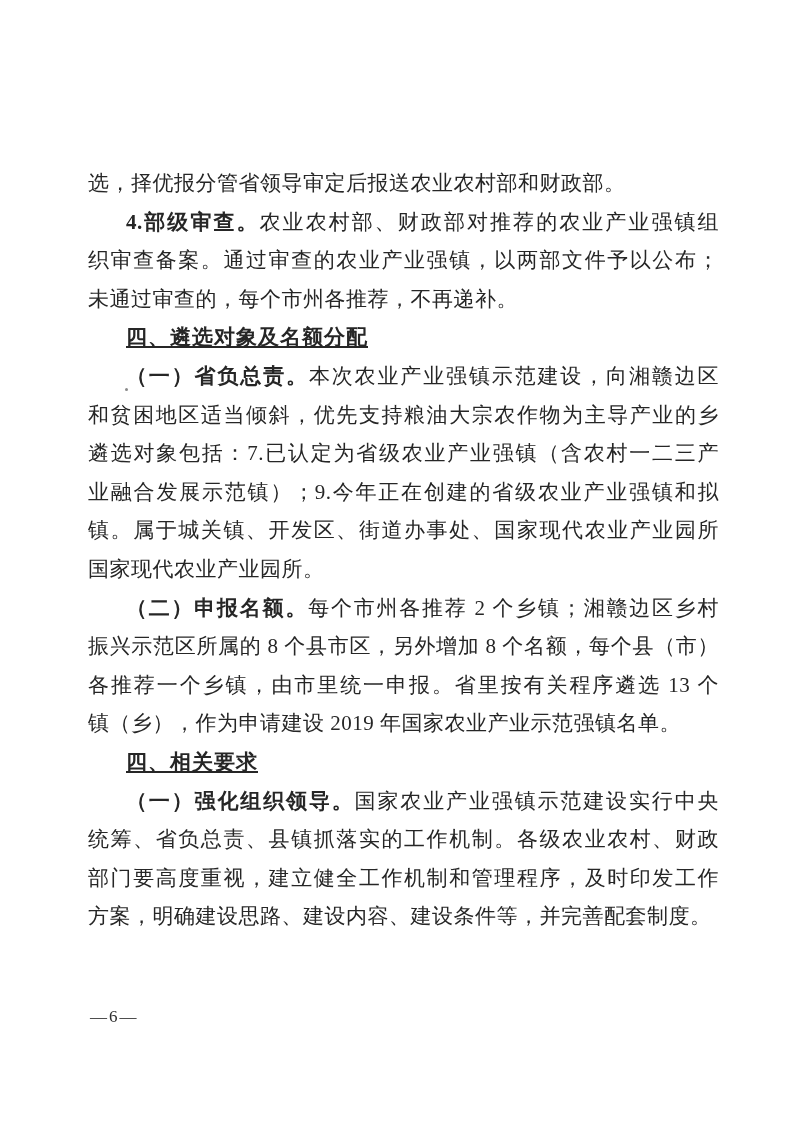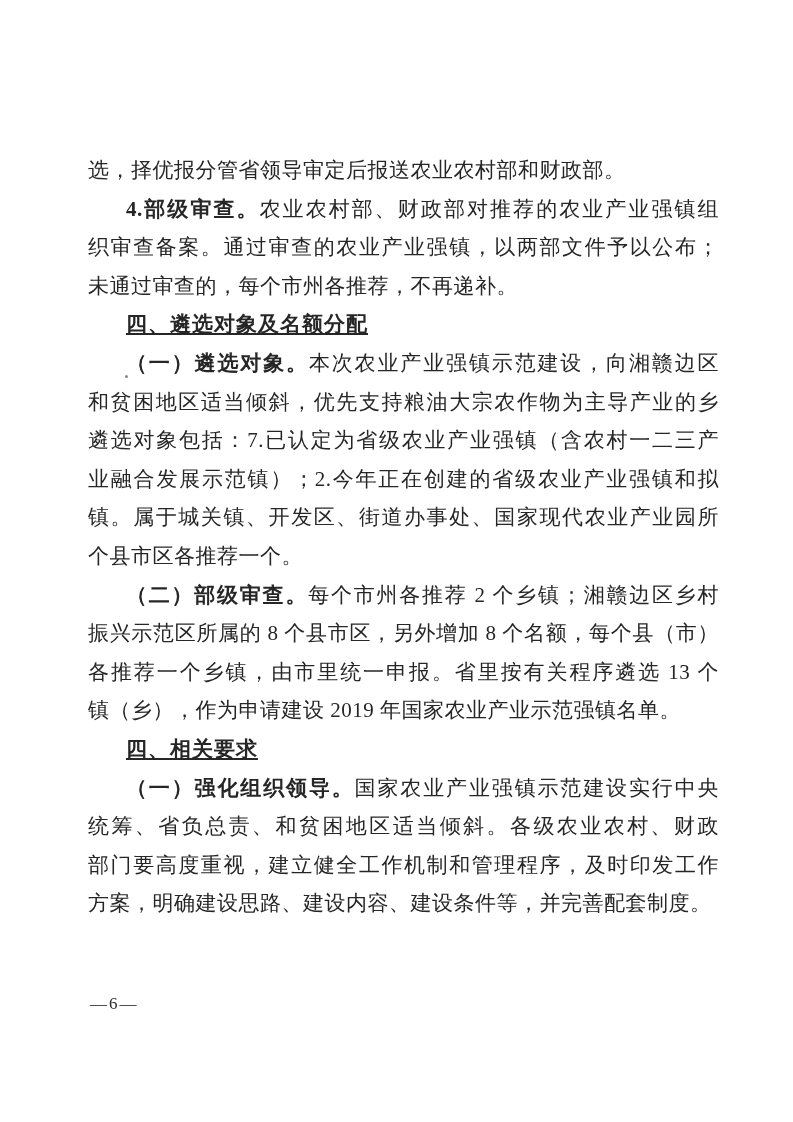--- a/index.html
+++ b/index.html
@@ -10,21 +10,21 @@
   body {
     width: 793px;
     height: 1122px;
     position: relative;
     overflow: hidden;
     font-family: "Liberation Serif", "DejaVu Serif", serif;
     color: #262626;
   }
   .page {
     position: absolute;
-    left: 0; top: 0;
+    left: 0; top: 13px;
     width: 793px; height: 978px;
     background: #ffffff;
   }
   .doc-body {
     position: absolute;
     left: 88px;
     top: 151px;
     width: 631px;
   }
   .line {
@@ -76,33 +76,33 @@
 </head>
 <body>
 
 <div class="page">
   <div class="doc-body">
       <div class="line"><span class="seg">选，择优报分管省领导审定后报送农业农村部和财政部。</span></div>
       <div class="line indent justify"><span class="seg bold">4.部级审查。</span><span class="seg">农业农村部、财政部对推荐的农业产业强镇组</span></div>
       <div class="line justify"><span class="seg">织审查备案。通过审查的农业产业强镇，以两部文件予以公布；</span></div>
       <div class="line"><span class="seg">未通过审查的，每个市州各推荐，不再递补。</span></div>
       <div class="line indent heading"><span class="seg bold">四、遴选对象及名额分配</span></div>
-      <div class="line indent justify"><span class="seg bold">（一）遴选对象。</span><span class="seg">本次农业产业强镇示范建设，向湘赣边区</span></div>
+      <div class="line indent justify"><span class="seg bold">（一）省负总责。</span><span class="seg">本次农业产业强镇示范建设，向湘赣边区</span></div>
       <div class="line justify"><span class="seg">和贫困地区适当倾斜，优先支持粮油大宗农作物为主导产业的乡</span></div>
       <div class="line justify"><span class="seg">遴选对象包括：7.已认定为省级农业产业强镇（含农村一二三产</span></div>
-      <div class="line justify"><span class="seg">业融合发展示范镇）；2.今年正在创建的省级农业产业强镇和拟</span></div>
+      <div class="line justify"><span class="seg">业融合发展示范镇）；9.今年正在创建的省级农业产业强镇和拟</span></div>
       <div class="line justify"><span class="seg">镇。属于城关镇、开发区、街道办事处、国家现代农业产业园所</span></div>
-      <div class="line"><span class="seg">个县市区各推荐一个。</span></div>
-      <div class="line indent justify"><span class="seg bold">（二）部级审查。</span><span class="seg">每个市州各推荐 2 个乡镇；湘赣边区乡村</span></div>
+      <div class="line"><span class="seg">国家现代农业产业园所。</span></div>
+      <div class="line indent justify"><span class="seg bold">（二）申报名额。</span><span class="seg">每个市州各推荐 2 个乡镇；湘赣边区乡村</span></div>
       <div class="line justify"><span class="seg">振兴示范区所属的 8 个县市区，另外增加 8 个名额，每个县（市）</span></div>
       <div class="line justify"><span class="seg">各推荐一个乡镇，由市里统一申报。省里按有关程序遴选 13 个</span></div>
       <div class="line"><span class="seg">镇（乡），作为申请建设 2019 年国家农业产业示范强镇名单。</span></div>
       <div class="line indent heading"><span class="seg bold">四、相关要求</span></div>
       <div class="line indent justify"><span class="seg bold">（一）强化组织领导。</span><span class="seg">国家农业产业强镇示范建设实行中央</span></div>
-      <div class="line justify"><span class="seg">统筹、省负总责、和贫困地区适当倾斜。各级农业农村、财政</span></div>
+      <div class="line justify"><span class="seg">统筹、省负总责、县镇抓落实的工作机制。各级农业农村、财政</span></div>
       <div class="line justify"><span class="seg">部门要高度重视，建立健全工作机制和管理程序，及时印发工作</span></div>
       <div class="line"><span class="seg">方案，明确建设思路、建设内容、建设条件等，并完善配套制度。</span></div>
     </div>
   <div class="scan-dot"></div>
   <div class="page-footer">
     <span>—6—</span>
   </div>
 </div>
 
 </body></html>

